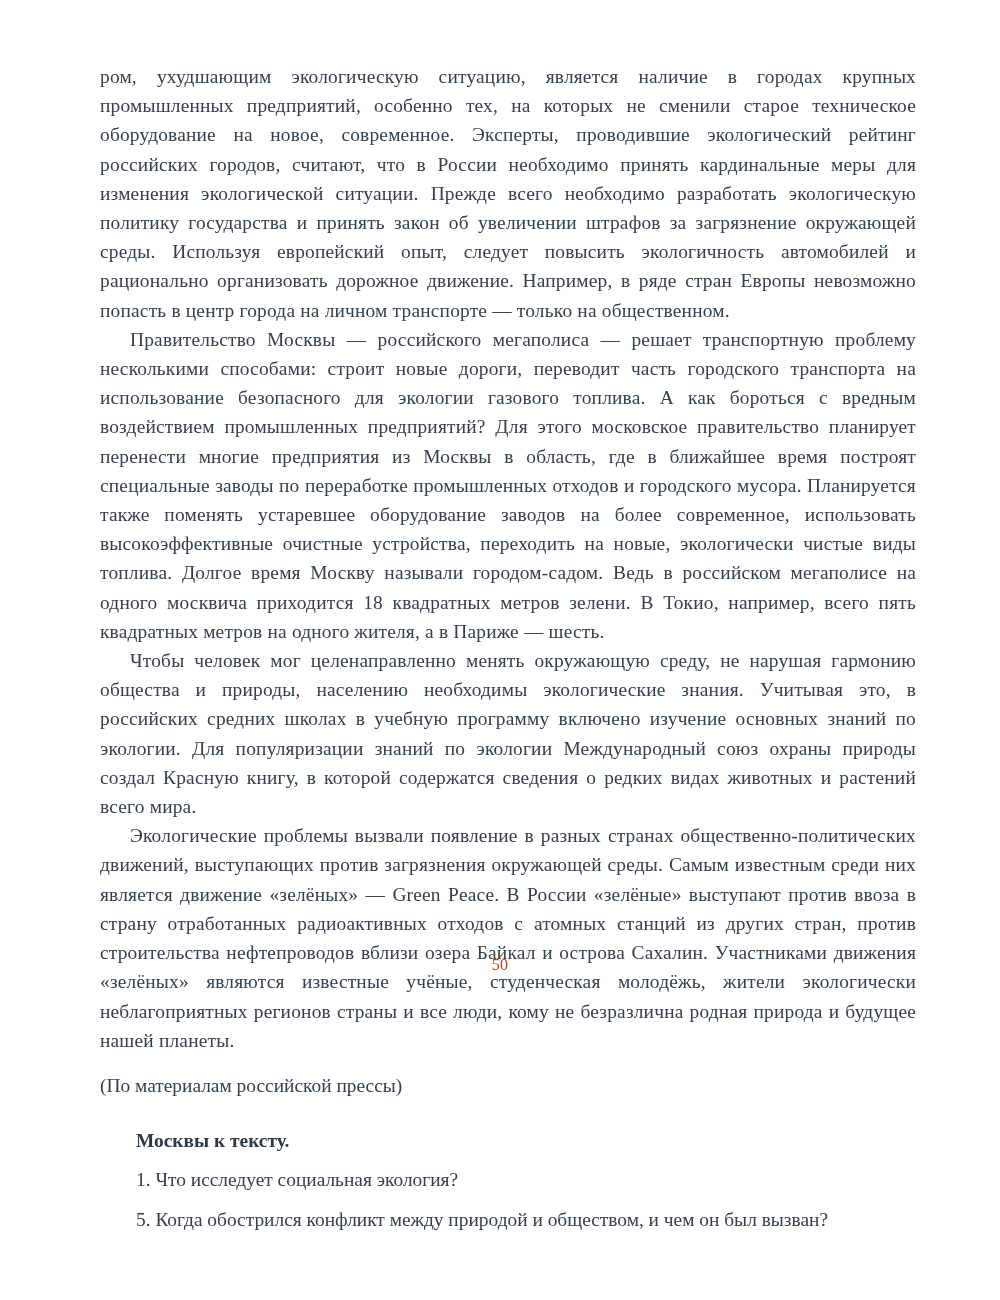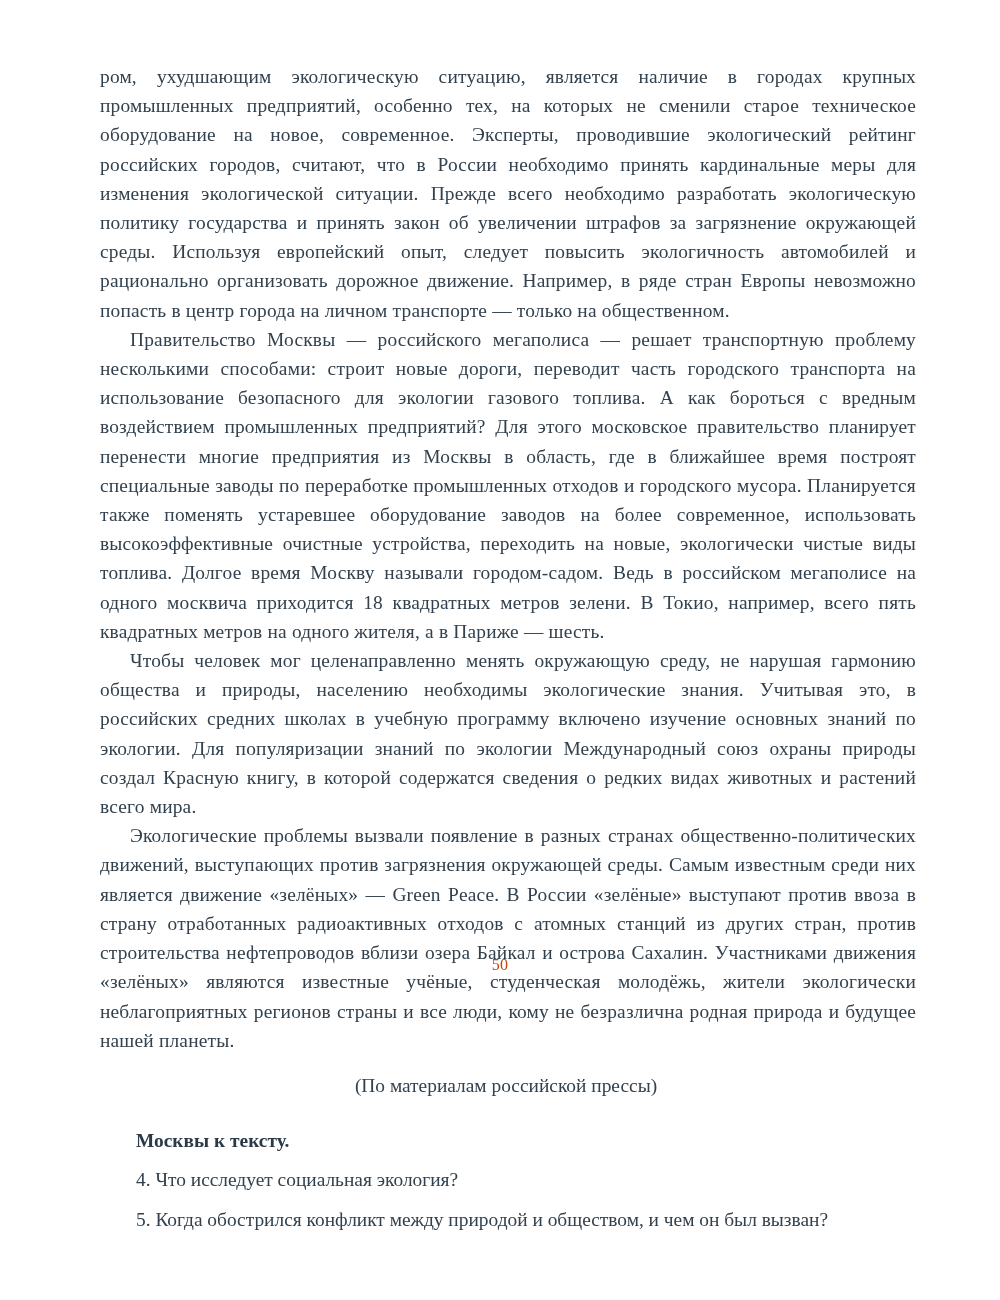--- a/index.html
+++ b/index.html
@@ -35,21 +35,21 @@
   }
   .body-text p {
     margin: 0;
     text-indent: 30px;
   }
   .body-text p.noindent {
     text-indent: 0;
   }
   .source-line {
     margin-top: 16px;
-    text-align: center;
+    text-align: left;
     font-size: 19.4px;
     line-height: 29.2px;
     color: #32414d;
     padding-right: 4px;
   }
   .questions-heading {
     margin-top: 26px;
     font-size: 19.4px;
     line-height: 29.2px;
     font-weight: bold;
@@ -84,17 +84,17 @@
     <p class="noindent">ром, ухудшающим экологическую ситуацию, является наличие в городах крупных промышленных предприятий, особенно тех, на которых не сменили старое техническое оборудование на новое, современное. Эксперты, проводившие экологический рейтинг российских городов, считают, что в России необходимо принять кардинальные меры для изменения экологической ситуации. Прежде всего необходимо разработать экологическую политику государства и принять закон об увеличении штрафов за загрязнение окружающей среды. Используя европейский опыт, следует повысить экологичность автомобилей и рационально организовать дорожное движение. Например, в ряде стран Европы невозможно попасть в центр города на личном транспорте — только на общественном.</p>
     <p>Правительство Москвы — российского мегаполиса — решает транспортную проблему несколькими способами: строит новые дороги, переводит часть городского транспорта на использование безопасного для экологии газового топлива. А как бороться с вредным воздействием промышленных предприятий? Для этого московское правительство планирует перенести многие предприятия из Москвы в область, где в ближайшее время построят специальные заводы по переработке промышленных отходов и городского мусора. Планируется также поменять устаревшее оборудование заводов на более современное, использовать высокоэффективные очистные устройства, переходить на новые, экологически чистые виды топлива. Долгое время Москву называли городом-садом. Ведь в российском мегаполисе на одного москвича приходится 18 квадратных метров зелени. В Токио, например, всего пять квадратных метров на одного жителя, а в Париже — шесть.</p>
     <p>Чтобы человек мог целенаправленно менять окружающую среду, не нарушая гармонию общества и природы, населению необходимы экологические знания. Учитывая это, в российских средних школах в учебную программу включено изучение основных знаний по экологии. Для популяризации знаний по экологии Международный союз охраны природы создал Красную книгу, в которой содержатся сведения о редких видах животных и растений всего мира.</p>
     <p>Экологические проблемы вызвали появление в разных странах общественно-политических движений, выступающих против загрязнения окружающей среды. Самым известным среди них является движение «зелёных» — Green Peace. В России «зелёные» выступают против ввоза в страну отработанных радиоактивных отходов с атомных станций из других стран, против строительства нефтепроводов вблизи озера Байкал и острова Сахалин. Участниками движения «зелёных» являются известные учёные, студенческая молодёжь, жители экологически неблагоприятных регионов страны и все люди, кому не безразлична родная природа и будущее нашей планеты.</p>
   </div>
 
   <div class="source-line">(По материалам российской прессы)</div>
 
   <div class="questions-heading">Москвы к тексту.</div>
 
-  <div class="question">4. Что исследует социальная экология?</div>
+  <div class="question">1. Что исследует социальная экология?</div>
   <div class="question">5. Когда обострился конфликт между природой и обществом, и чем он был вызван?</div>
 
   <div class="page-number">50</div>
 </div>
 
 </body></html>

